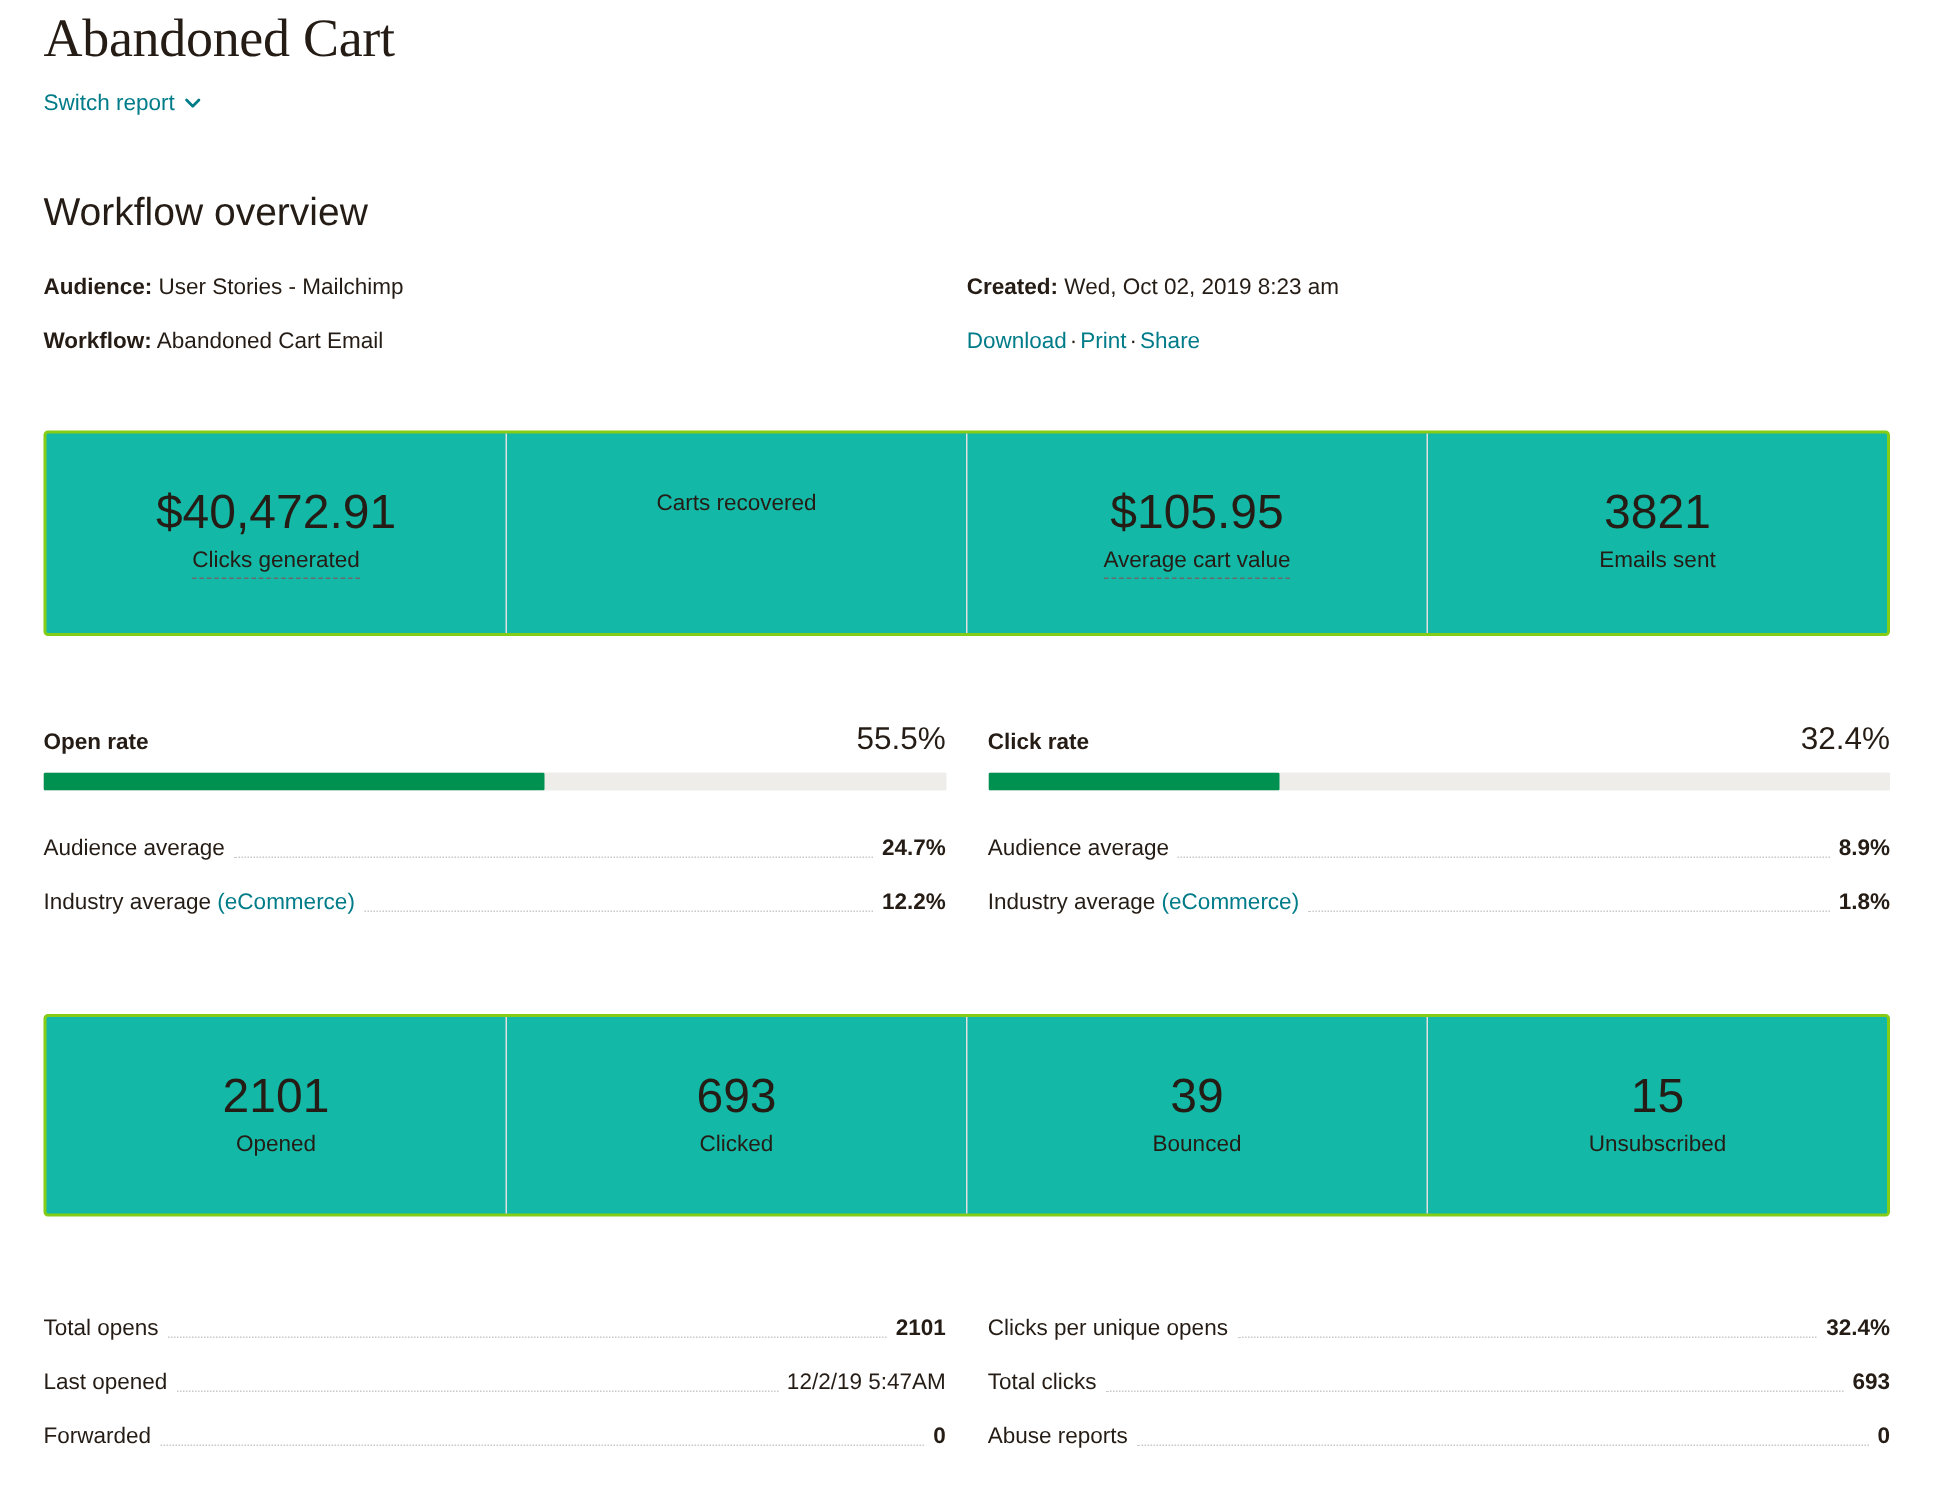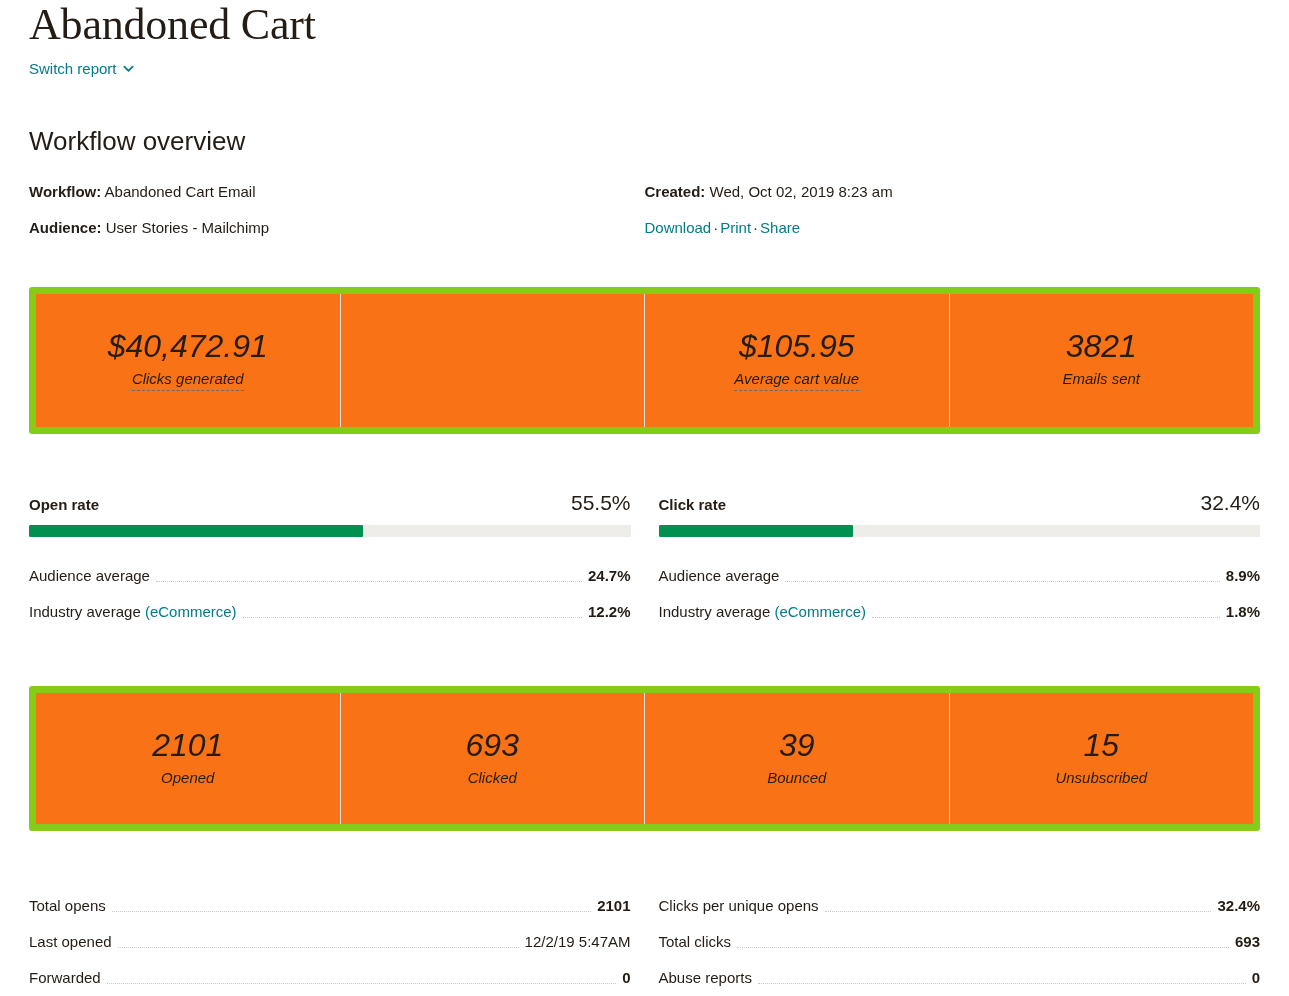--- a/index.html
+++ b/index.html
@@ -19,21 +19,21 @@
   .page {
     width: 1289px;
     height: 996px;
     position: relative;
     padding: 0 29px;
   }
 
   
   .report-title {
     font-family: "Liberation Serif", serif;
-    font-size: 44px;
+    font-size: 36px;
     font-weight: 400;
     line-height: 50px;
     letter-spacing: -0.2px;
     margin: 0;
     padding-top: 0px;
     color: #241c15;
   }
   .switch-report {
     display: inline-flex;
     align-items: center;
@@ -85,25 +85,24 @@
   .meta-actions a {
     color: #007c89;
     text-decoration: none;
     cursor: pointer;
   }
   .dot-sep { color: #241c15; padding: 0 2px; }
 
   
   .stat-row {
     display: flex;
-    border: 7px solid #84cc16;
+    border: 2px solid #84cc16;
     border-radius: 3px;
-    background: #f97316;
+    background: #14b8a6;
     margin-top: 0;
-    font-style: italic;
   }
   .stat-cell {
     flex: 1 1 0;
     border-right: 1px solid #e0e0e0;
     text-align: center;
     padding: 33px 10px 36px;
   }
   .stat-cell:last-child { border-right: none; }
   .stat-value {
     font-size: 32px;
@@ -219,46 +218,47 @@
         <path d="M1.5 4 L6 8.5 L10.5 4" fill="none" stroke="#007c89" stroke-width="2" stroke-linecap="round" stroke-linejoin="round"></path>
       </svg>
     </span>
   </a>
 
   <h2 class="section-title">Workflow overview</h2>
 
   <div class="meta-wrap">
     <div class="meta-col">
       <div class="meta-line">
+        <span class="meta-label">Audience:</span>
+        <span>User Stories - Mailchimp</span>
+      </div>
+      <div class="meta-line">
         <span class="meta-label">Workflow:</span>
         <span>Abandoned Cart Email</span>
-      </div>
-      <div class="meta-line">
-        <span class="meta-label">Audience:</span>
-        <span>User Stories - Mailchimp</span>
       </div>
     </div>
     <div class="meta-col">
       <div class="meta-line">
         <span class="meta-label">Created:</span>
         <span>Wed, Oct 02, 2019 8:23 am</span>
       </div>
       <div class="meta-actions">
         <a>Download</a><span class="dot-sep">·</span><a>Print</a><span class="dot-sep">·</span><a>Share</a>
       </div>
     </div>
   </div>
 
   <div style="height:48px"></div>
   <div class="stat-row" id="stats-primary">
       <div class="stat-cell">
         <div class="stat-value">$40,472.91</div>
         <div><span class="stat-label tip">Clicks generated</span></div>
       </div>
       <div class="stat-cell">
+        <div><span class="stat-label">Carts recovered</span></div>
       </div>
       <div class="stat-cell">
         <div class="stat-value">$105.95</div>
         <div><span class="stat-label tip">Average cart value</span></div>
       </div>
       <div class="stat-cell">
         <div class="stat-value">3821</div>
         <div><span class="stat-label">Emails sent</span></div>
       </div>
     </div>

